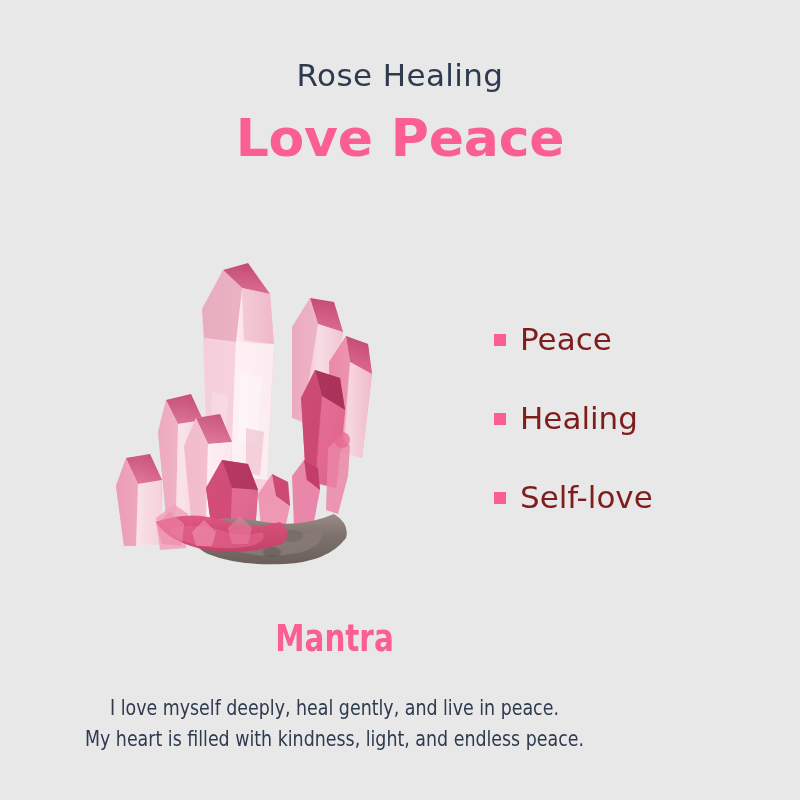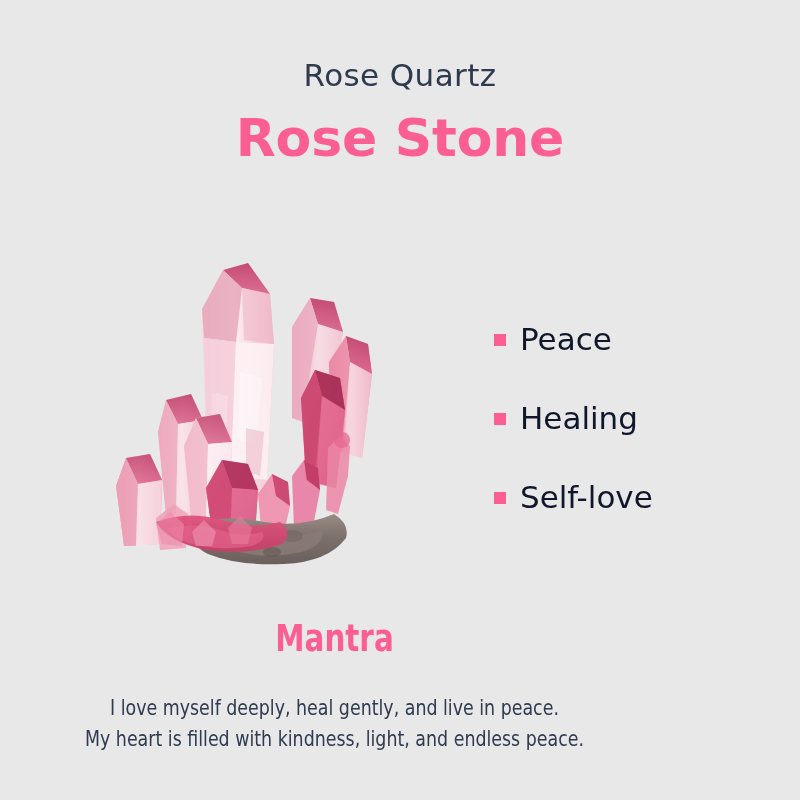--- a/index.html
+++ b/index.html
@@ -75,21 +75,21 @@
     width: 12px;
     height: 12px;
     background: #fb5e92;
     flex: 0 0 12px;
     margin-right: 14px;
   }
   .prop-label {
     font-family: "DejaVu Sans", sans-serif;
     font-size: 31px;
     font-weight: 400;
-    color: #0f172a;
+    color: #7f1d1d;
     line-height: 1;
     white-space: nowrap;
   }
 
   
   .mantra-block {
     position: absolute;
     left: 0;
     top: 618px;
     width: 669px;
@@ -114,22 +114,22 @@
     line-height: 1.42;
     transform: scaleX(0.88);
   }
 </style>
 </head>
 <body>
 
 <div class="card">
 
   <div class="heading-block">
-    <div class="eyebrow">Rose Quartz</div>
-    <div class="title">Rose Stone</div>
+    <div class="eyebrow">Rose Healing</div>
+    <div class="title">Love Peace</div>
   </div>
 
   <div class="crystal-wrap">
     <svg viewBox="0 0 300 340" xmlns="http://www.w3.org/2000/svg">
       <defs>
         <linearGradient id="gFacePale" x1="0" y1="0" x2="1" y2="0">
           <stop offset="0%" stop-color="#f6d2dc"></stop>
           <stop offset="45%" stop-color="#fdeef1"></stop>
           <stop offset="100%" stop-color="#f0bccb"></stop>
         </linearGradient>

